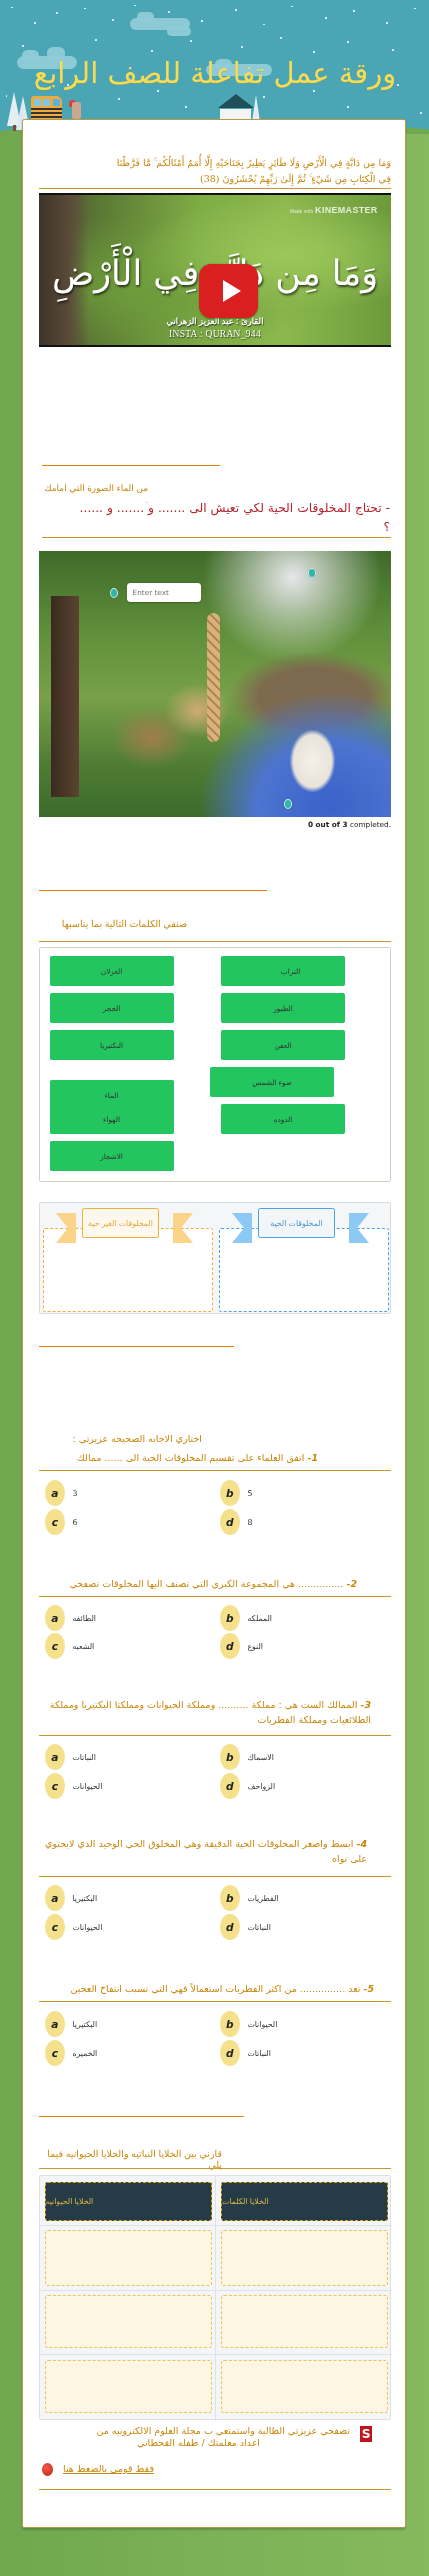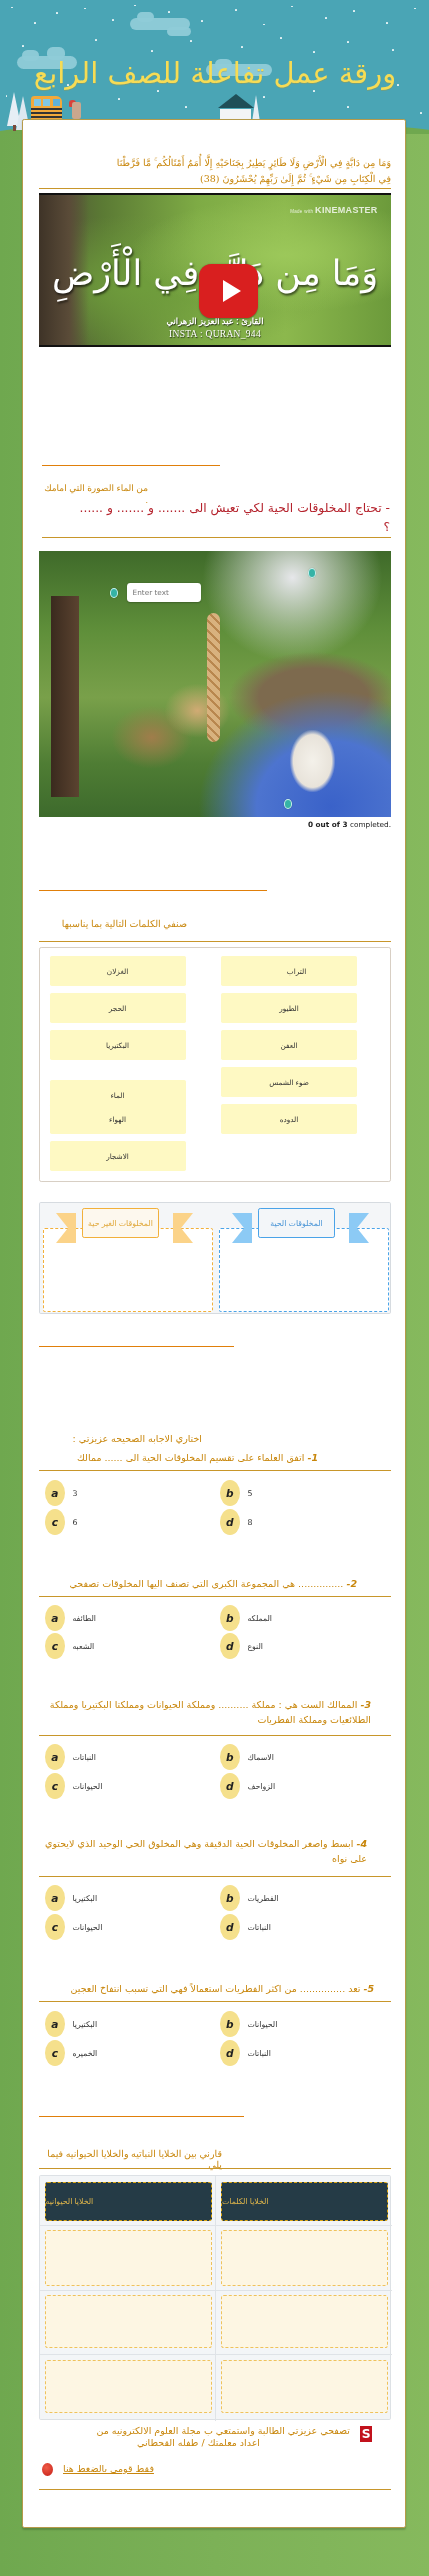--- a/index.html
+++ b/index.html
@@ -105,21 +105,21 @@
   }
   .hotspot-input::placeholder { color: #777; }
   .progress { font-family: "DejaVu Sans", sans-serif; font-size: 7.3px; color: #222; }
   .progress b { font-weight: bold; }
 
   
   .sort-box {
     position: absolute; border: 0.6px solid #d8cfc4; border-radius: 2.2px; background: #fff;
   }
   .word {
-    position: absolute; width: 136px; height: 30px; background: #fef9c3; border-radius: 1.7px;
+    position: absolute; width: 124px; height: 30px; background: #22c55e; border-radius: 1.7px;
     display: flex; align-items: center; justify-content: center;
     font-size: 7.3px; color: #333; direction: rtl; cursor: grab;
   }
 
   
   .cat-wrap { position: absolute; background: #f4f6f8; border: 0.6px solid #d6dbe0; border-radius: 1.7px; }
   .cat-drop { position: absolute; border: 1.1px dashed; border-radius: 2.2px; background: #fff; }
   .ribbon-tail { position: absolute; width: 0; height: 0; }
   .ribbon-label {
     position: absolute; width: 77px; height: 30px; border: 1.1px solid; border-radius: 2.2px;
@@ -264,21 +264,21 @@
   <div class="inner rtl gold" style="top:798px;width:148px;font-size:9.5px;direction:rtl;">صنفي الكلمات التالية بما يناسبها</div>
   <div class="inner hr-thin" style="top:821px;height:0.6px;"></div>
 
   <div class="sort-box" style="left:16px;top:827px;width:352px;height:235px;">
     <div class="word" style="left:181px;top:8.4px;padding-left:15px;">التراب</div>
     <div class="word" style="left:9.5px;top:8.4px;">الغزلان</div>
     <div class="word" style="left:181px;top:45px;">الطيور</div>
     <div class="word" style="left:9.5px;top:45px;">الحجر</div>
     <div class="word" style="left:181px;top:82px;">العفن</div>
     <div class="word" style="left:9.5px;top:82px;">البكتيريا</div>
-    <div class="word" style="left:181px;top:119px;">ضوء الشمس</div>
+    <div class="word" style="left:170px;top:119px;">ضوء الشمس</div>
     <div class="word" style="left:9.5px;top:132px;">الماء</div>
     <div class="word" style="left:181px;top:156px;">الدوده</div>
     <div class="word" style="left:9.5px;top:156px;">الهواء</div>
     <div class="word" style="left:9.5px;top:193px;">الاشجار</div>
   </div>
 
   <div class="cat-wrap" style="left:16px;top:1082px;width:352px;height:112px;">
 
     <div class="cat-drop" style="left:179px;top:25px;width:170px;height:84px;border-color:#4aa3e8;"></div>
     <div class="ribbon-tail" style="left:192px;top:10px;border-top:15px solid #8ccaf5;border-bottom:15px solid #8ccaf5;border-left:12.3px solid transparent;width:20px;"></div>

